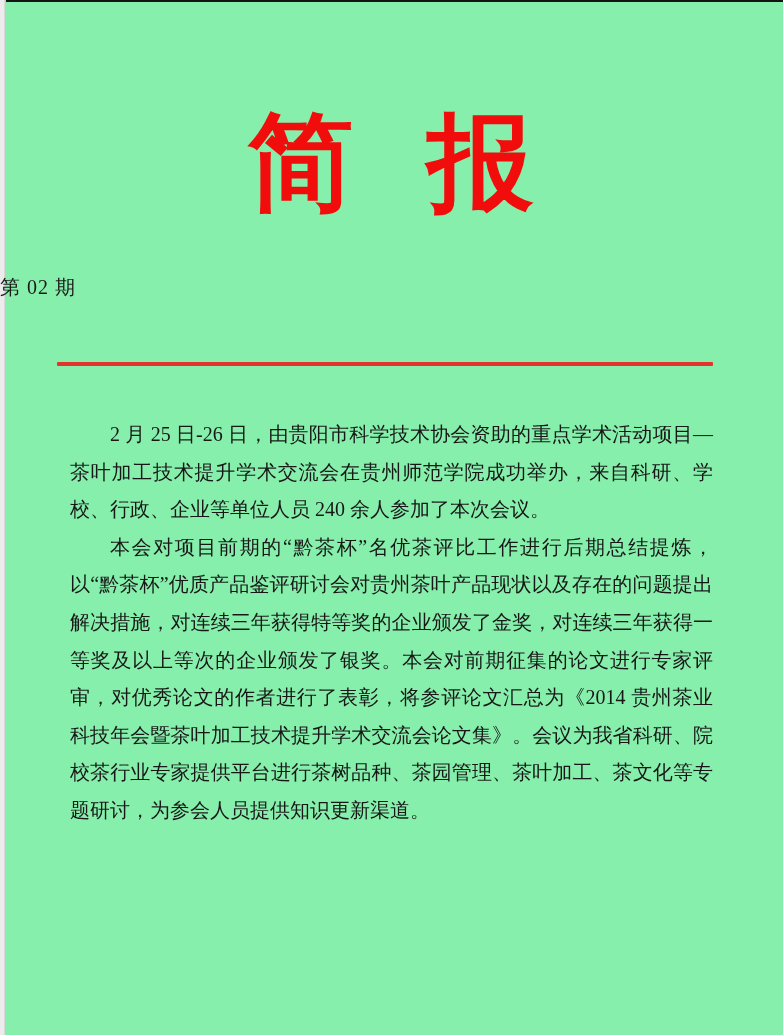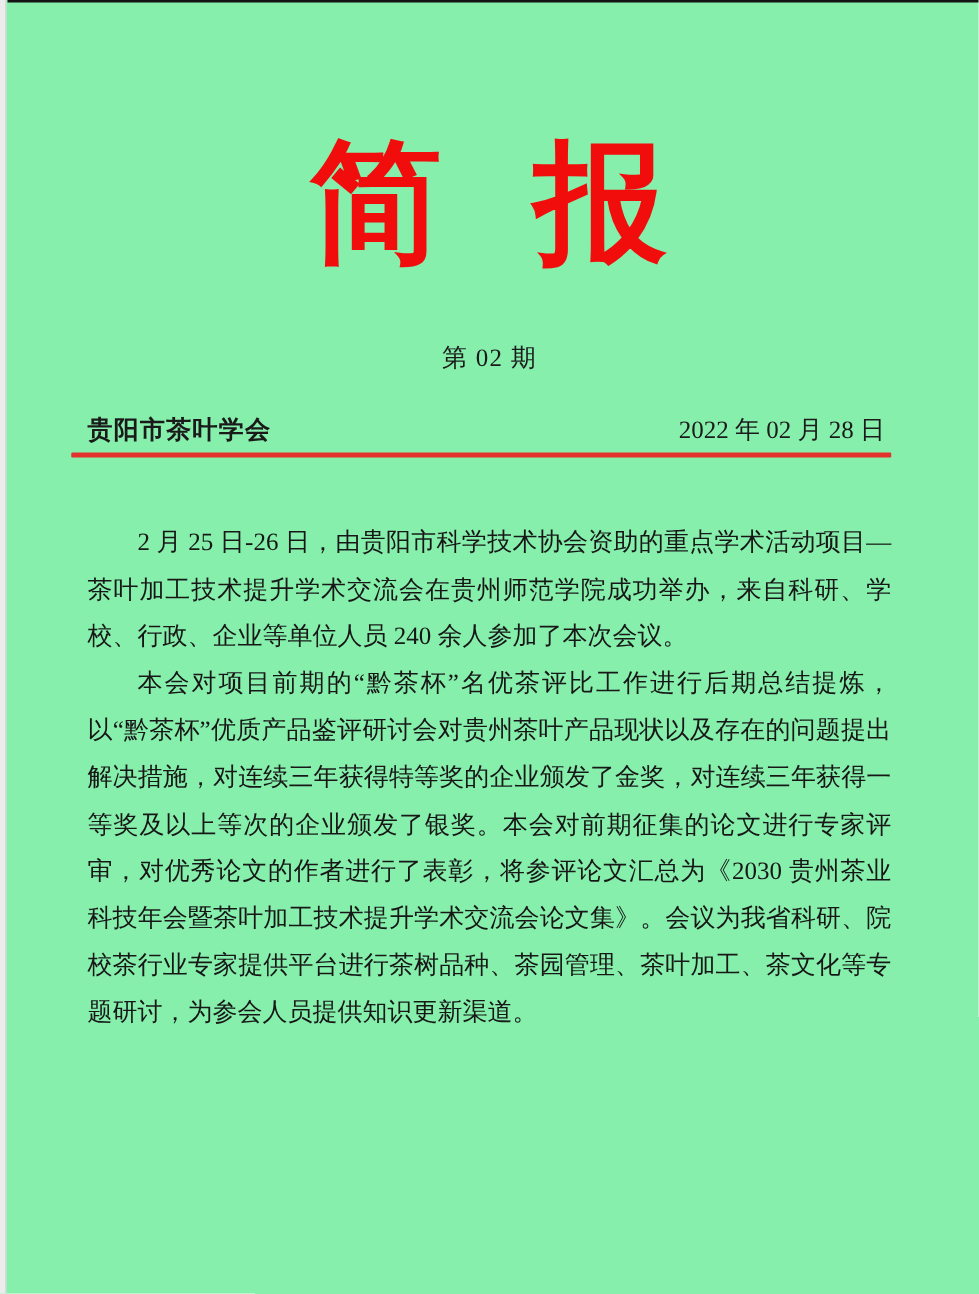--- a/index.html
+++ b/index.html
@@ -40,21 +40,20 @@
     font-size: 106px;
     line-height: 1.25;
     color: #f20d0d;
     word-spacing: 40px;
     letter-spacing: 2px;
   }
   .issue-line {
     position: absolute;
     top: 272px; left: 0;
     width: 100%;
-    text-align: center;
     font-size: 20px;
     line-height: 30px;
     letter-spacing: 1px;
   }
   .header-row {
     position: absolute;
     top: 331px; left: 70px;
     width: 638px;
     display: flex;
     justify-content: space-between;
@@ -103,26 +102,22 @@
 
 <div class="page">
 
   <div class="scan-left-edge"></div>
   <div class="scan-top-edge"></div>
 
   <h1 class="masthead">简 报</h1>
 
   <div class="issue-line">第 02 期</div>
 
-  <div class="header-row">
-    <span class="org-name">贵阳市茶叶学会</span>
-    <span class="issue-date">2022 年 02 月 28 日</span>
-  </div>
 
   <div class="red-rule"></div>
 
 
   <div class="article-body">
     <p>2 月 25 日-26 日，由贵阳市科学技术协会资助的重点学术活动项目—茶叶加工技术提升学术交流会在贵州师范学院成功举办，来自科研、学校、行政、企业等单位人员 240 余人参加了本次会议。</p>
-    <p>本会对项目前期的“黔茶杯”名优茶评比工作进行后期总结提炼，以“黔茶杯”优质产品鉴评研讨会对贵州茶叶产品现状以及存在的问题提出解决措施，对连续三年获得特等奖的企业颁发了金奖，对连续三年获得一等奖及以上等次的企业颁发了银奖。本会对前期征集的论文进行专家评审，对优秀论文的作者进行了表彰，将参评论文汇总为《2030 贵州茶业科技年会暨茶叶加工技术提升学术交流会论文集》。会议为我省科研、院校茶行业专家提供平台进行茶树品种、茶园管理、茶叶加工、茶文化等专题研讨，为参会人员提供知识更新渠道。</p>
+    <p>本会对项目前期的“黔茶杯”名优茶评比工作进行后期总结提炼，以“黔茶杯”优质产品鉴评研讨会对贵州茶叶产品现状以及存在的问题提出解决措施，对连续三年获得特等奖的企业颁发了金奖，对连续三年获得一等奖及以上等次的企业颁发了银奖。本会对前期征集的论文进行专家评审，对优秀论文的作者进行了表彰，将参评论文汇总为《2014 贵州茶业科技年会暨茶叶加工技术提升学术交流会论文集》。会议为我省科研、院校茶行业专家提供平台进行茶树品种、茶园管理、茶叶加工、茶文化等专题研讨，为参会人员提供知识更新渠道。</p>
   </div>
 
 </div>
 
 </body></html>

